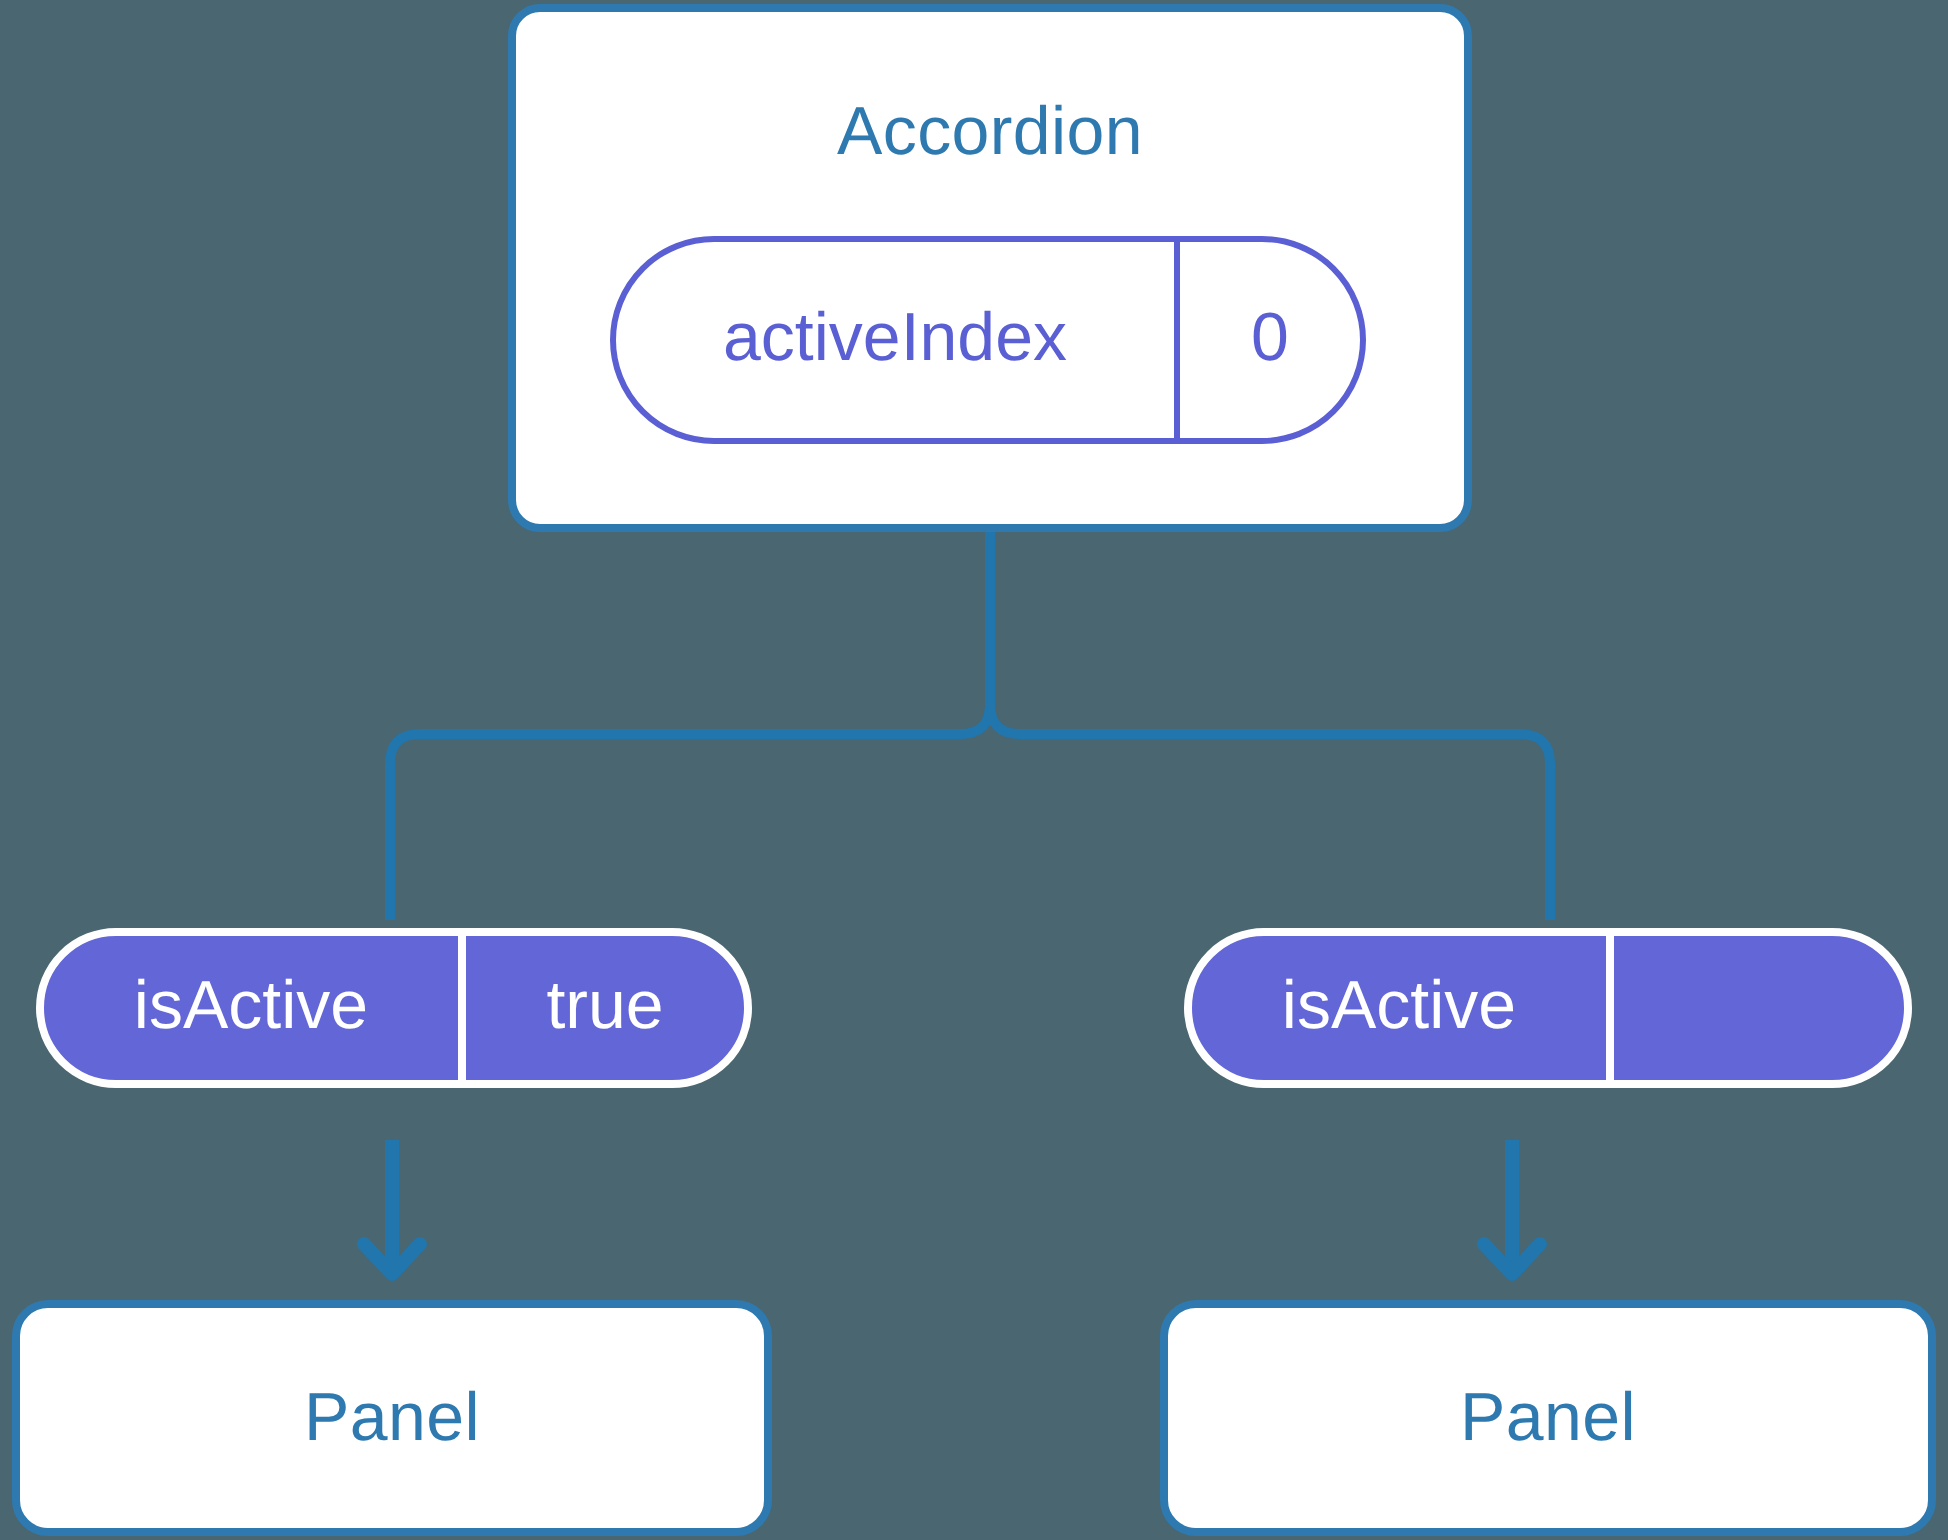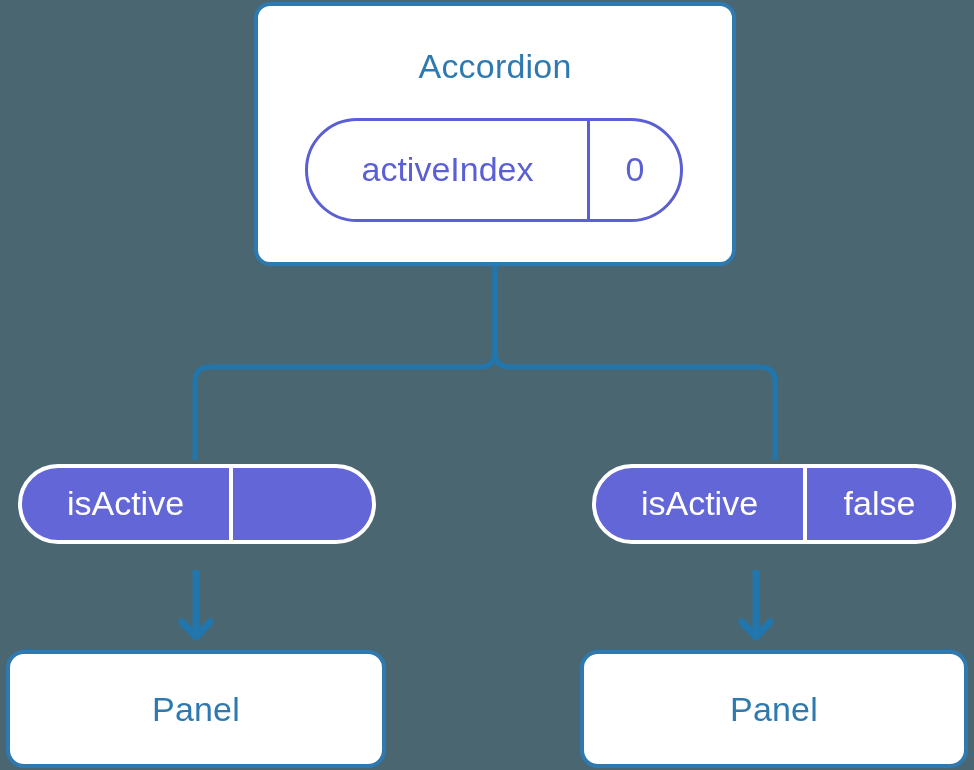--- a/index.html
+++ b/index.html
@@ -175,25 +175,25 @@
     <div class="card-title">Accordion</div>
   </div>
 
   <div class="pill pill-outline">
     <div class="pill-key">activeIndex</div>
     <div class="pill-val">0</div>
   </div>
 
   <div id="pill-left" class="pill pill-filled">
     <div class="pill-key">isActive</div>
+    <div class="pill-val">true</div>
   </div>
 
   <div id="pill-right" class="pill pill-filled">
     <div class="pill-key">isActive</div>
-    <div class="pill-val">false</div>
   </div>
 
   <div id="panel-left" class="panel-card">
     <div class="panel-title">Panel</div>
   </div>
 
   <div id="panel-right" class="panel-card">
     <div class="panel-title">Panel</div>
   </div>
 

